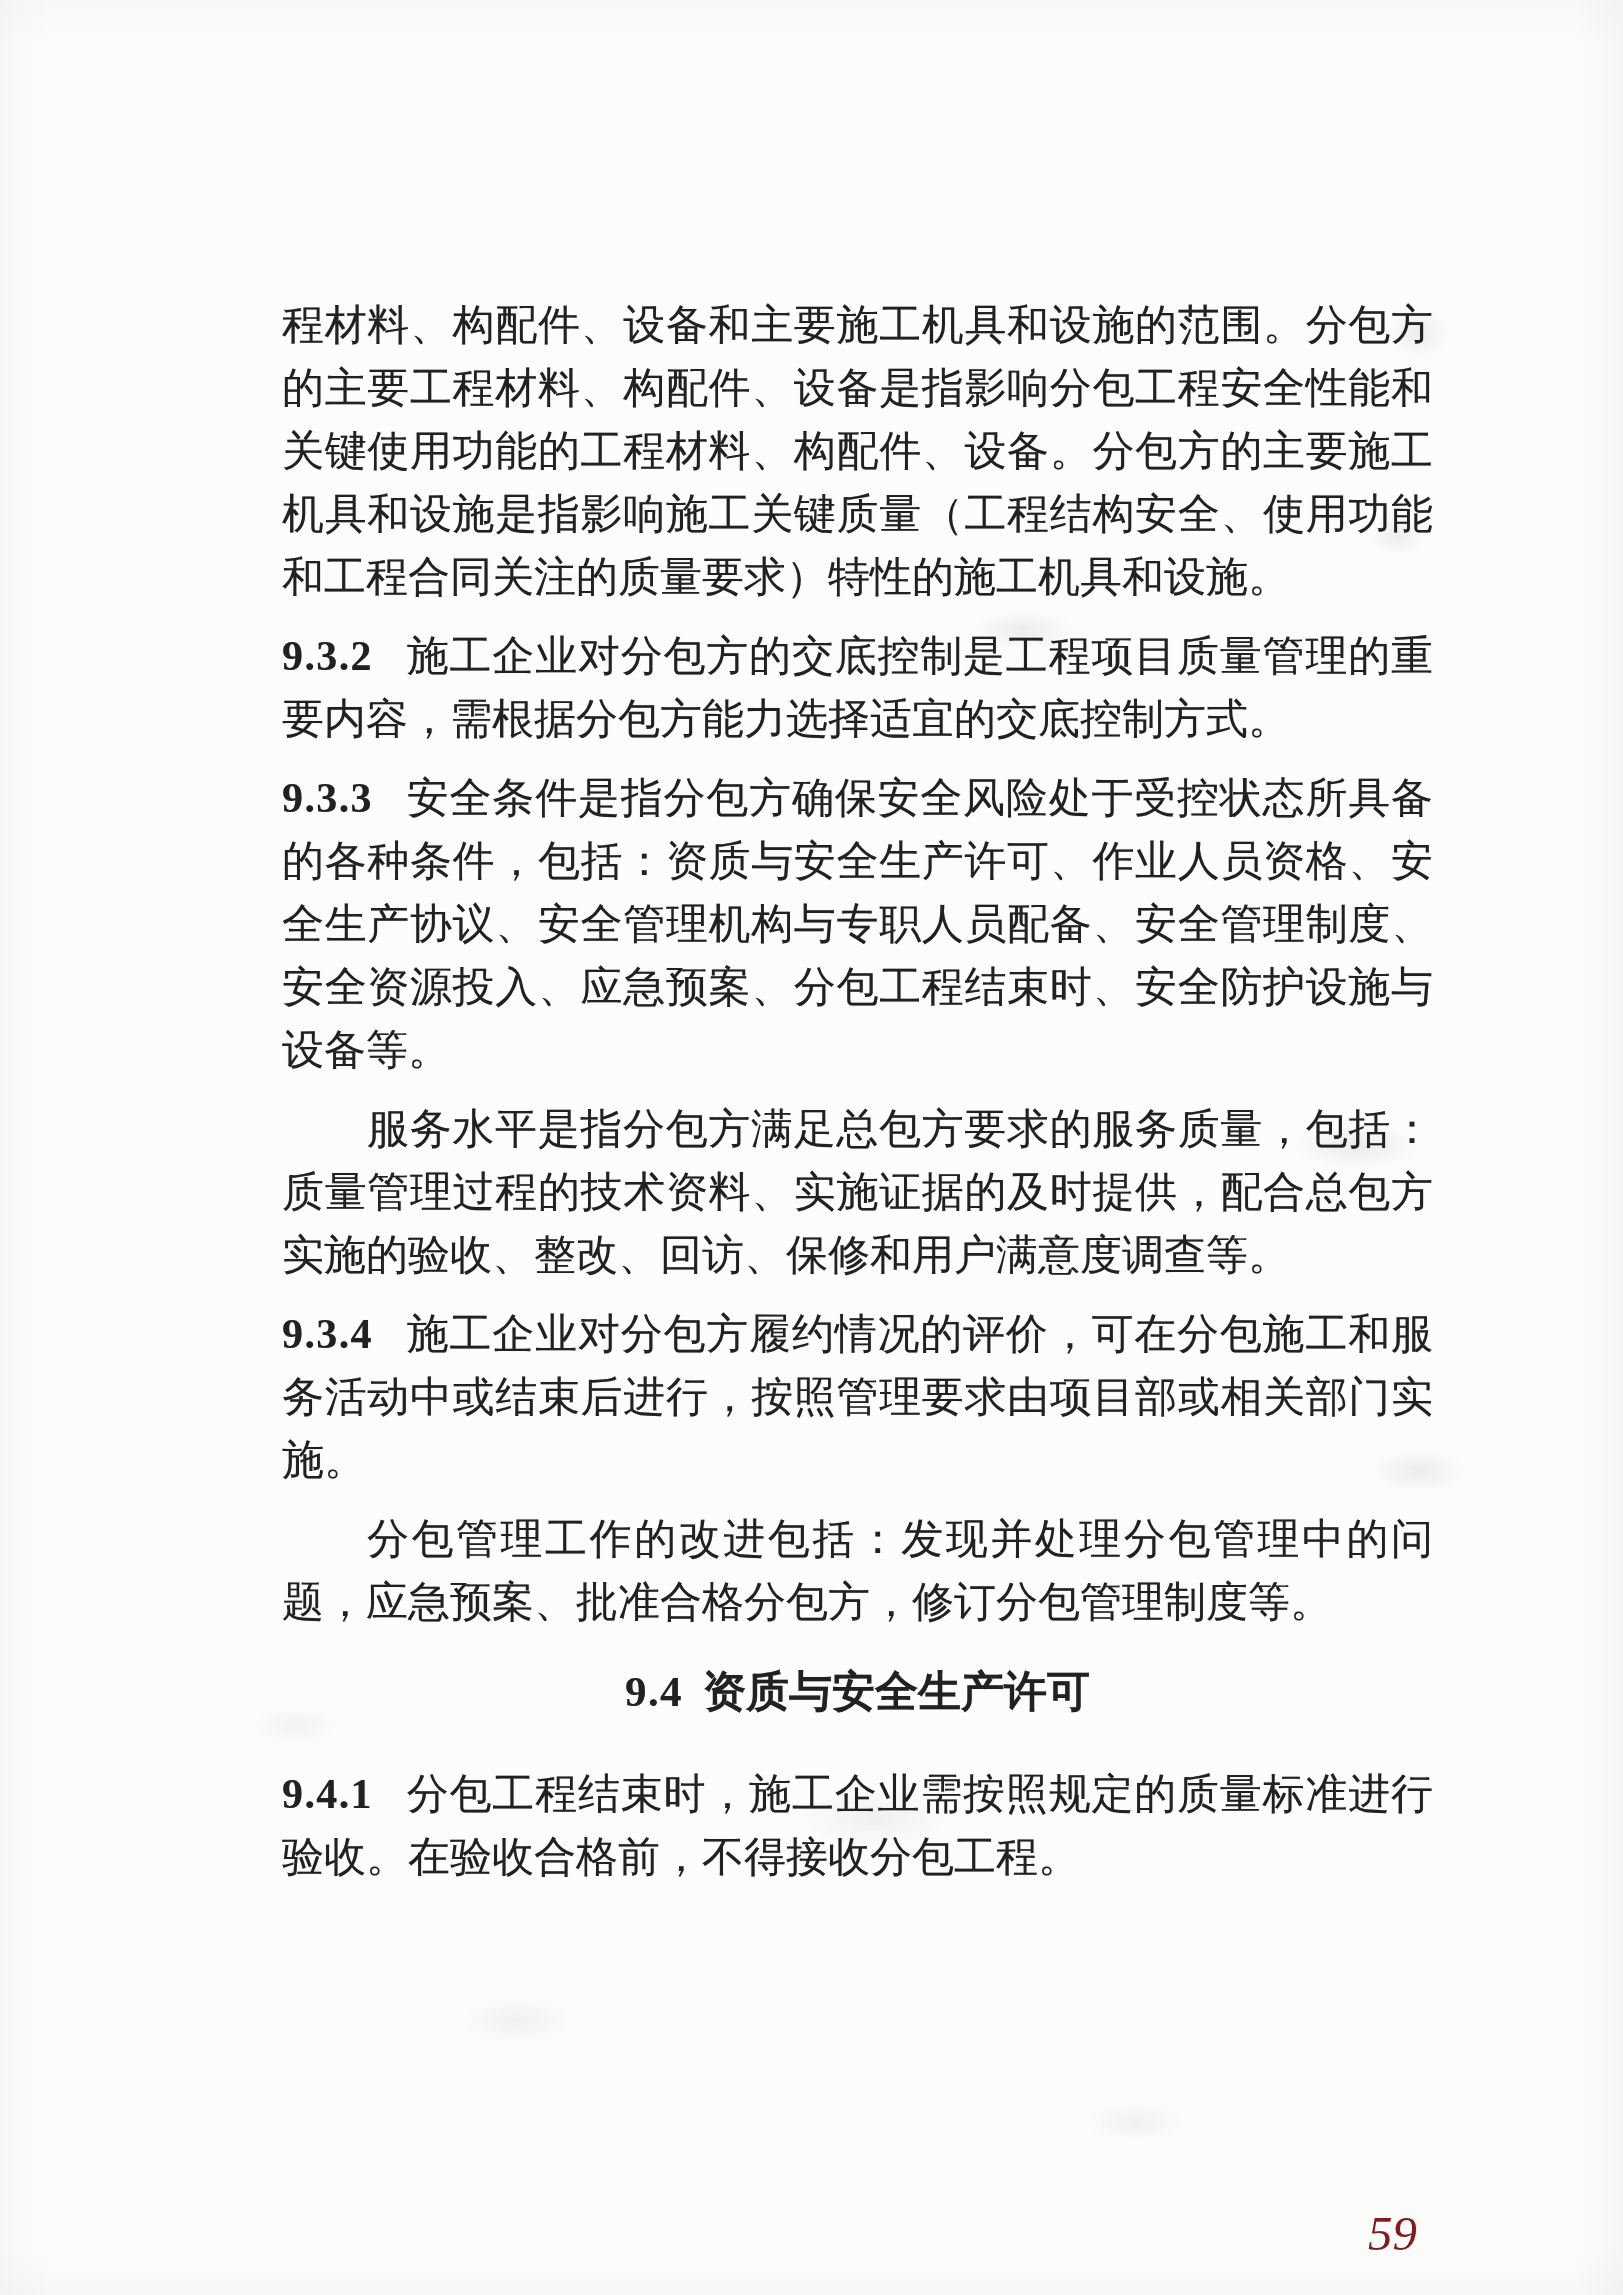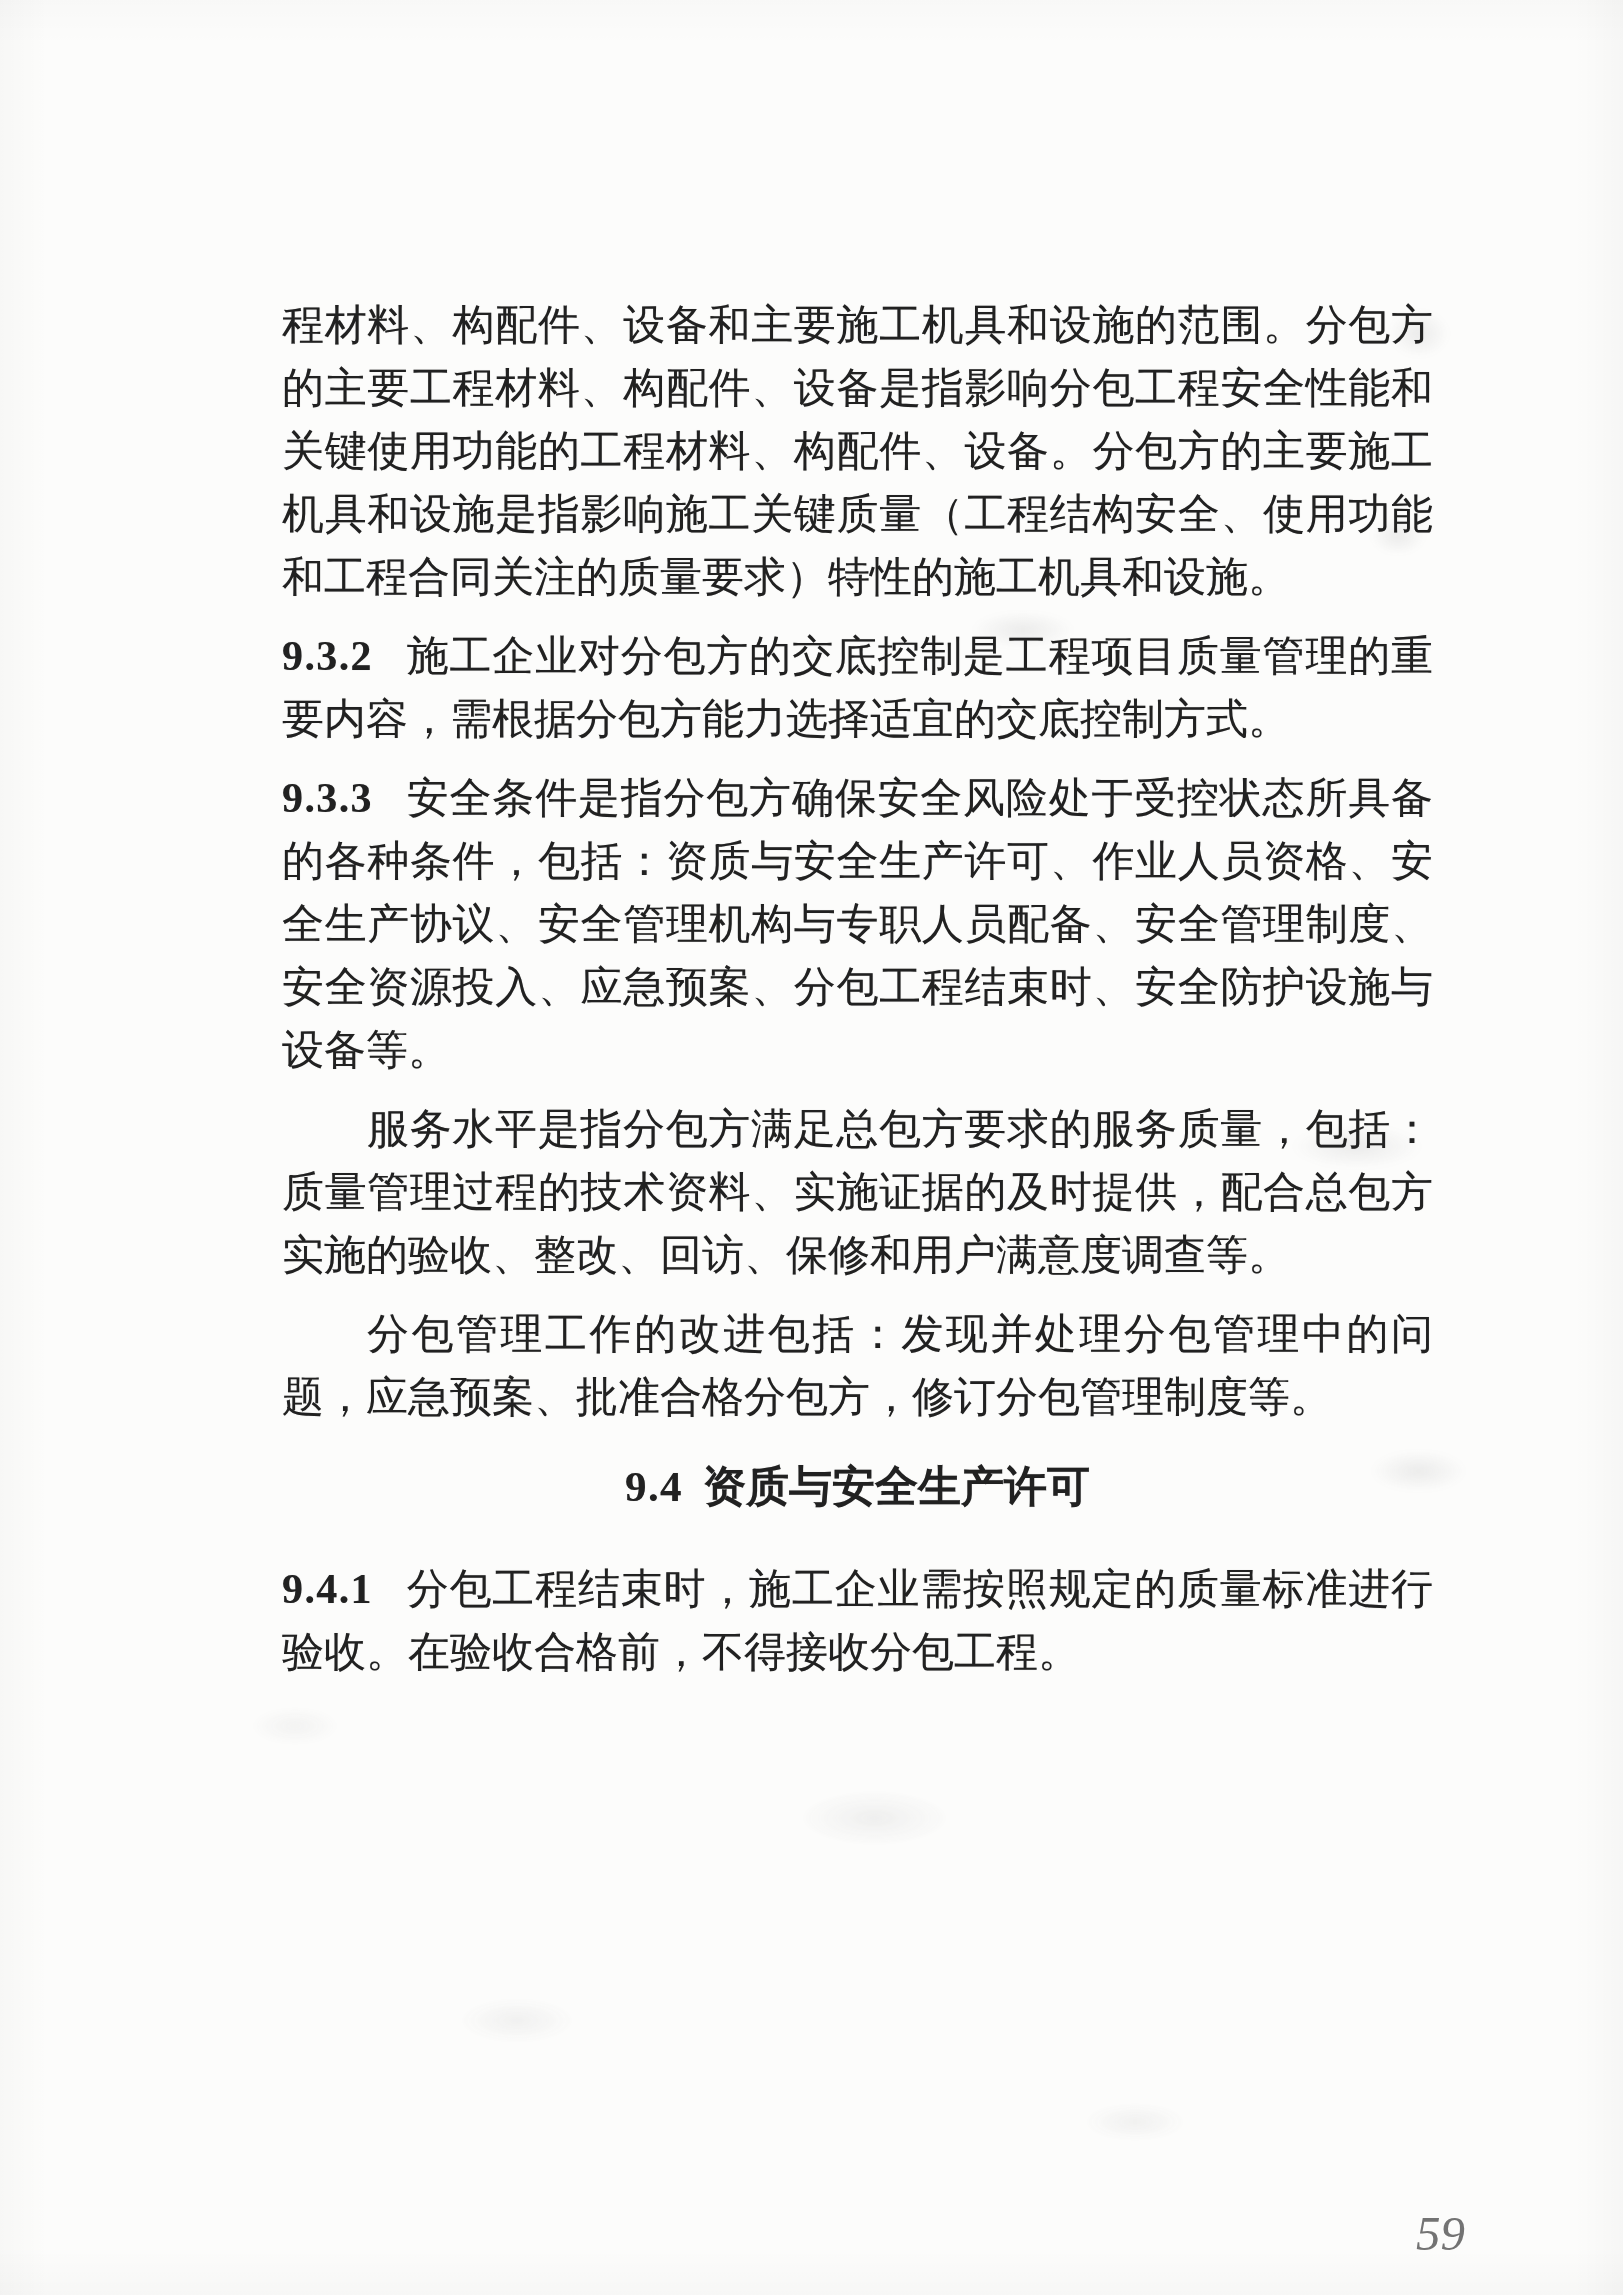--- a/index.html
+++ b/index.html
@@ -56,26 +56,26 @@
     font-weight: bold;
     text-indent: 0;
   }
   .section-heading .h-num {
     font-weight: bold;
     letter-spacing: 1.4px;
     margin-right: 20px;
   }
   .page-number {
     position: absolute;
-    left: 1416px;
+    left: 1368px;
     top: 2205px;
     font-size: 49px;
     line-height: 58px;
     font-style: italic;
-    color: #737373;
+    color: #7f1d1d;
   }
   
   .artifact {
     position: absolute;
     border-radius: 50%;
     background: radial-gradient(ellipse at center, rgba(90,90,95,0.10) 0%, rgba(90,90,95,0.0) 70%);
     filter: blur(2.8px);
     pointer-events: none;
   }
   .a1 { left: 971px; top: 611px;  width: 104px; height: 38px; }
@@ -114,20 +114,23 @@
   </p>
 
   <p>
     <span class="clause-num">9.3.3</span><span>安全条件是指分包方确保安全风险处于受控状态所具备的各种条件，包括：资质与安全生产许可、作业人员资格、安全生产协议、安全管理机构与专职人员配备、安全管理制度、安全资源投入、应急预案、分包工程结束时、安全防护设施与设备等。</span>
   </p>
 
   <p class="para-indent">
     <span>服务水平是指分包方满足总包方要求的服务质量，包括：质量管理过程的技术资料、实施证据的及时提供，配合总包方实施的验收、整改、回访、保修和用户满意度调查等。</span>
   </p>
 
+  <p>
+    <span class="clause-num">9.3.4</span><span>施工企业对分包方履约情况的评价，可在分包施工和服务活动中或结束后进行，按照管理要求由项目部或相关部门实施。</span>
+  </p>
 
   <p class="para-indent">
     <span>分包管理工作的改进包括：发现并处理分包管理中的问题，应急预案、批准合格分包方，修订分包管理制度等。</span>
   </p>
 
   <h2 class="section-heading">
     <span class="h-num">9.4</span><span>资质与安全生产许可</span>
   </h2>
 
   <p>

